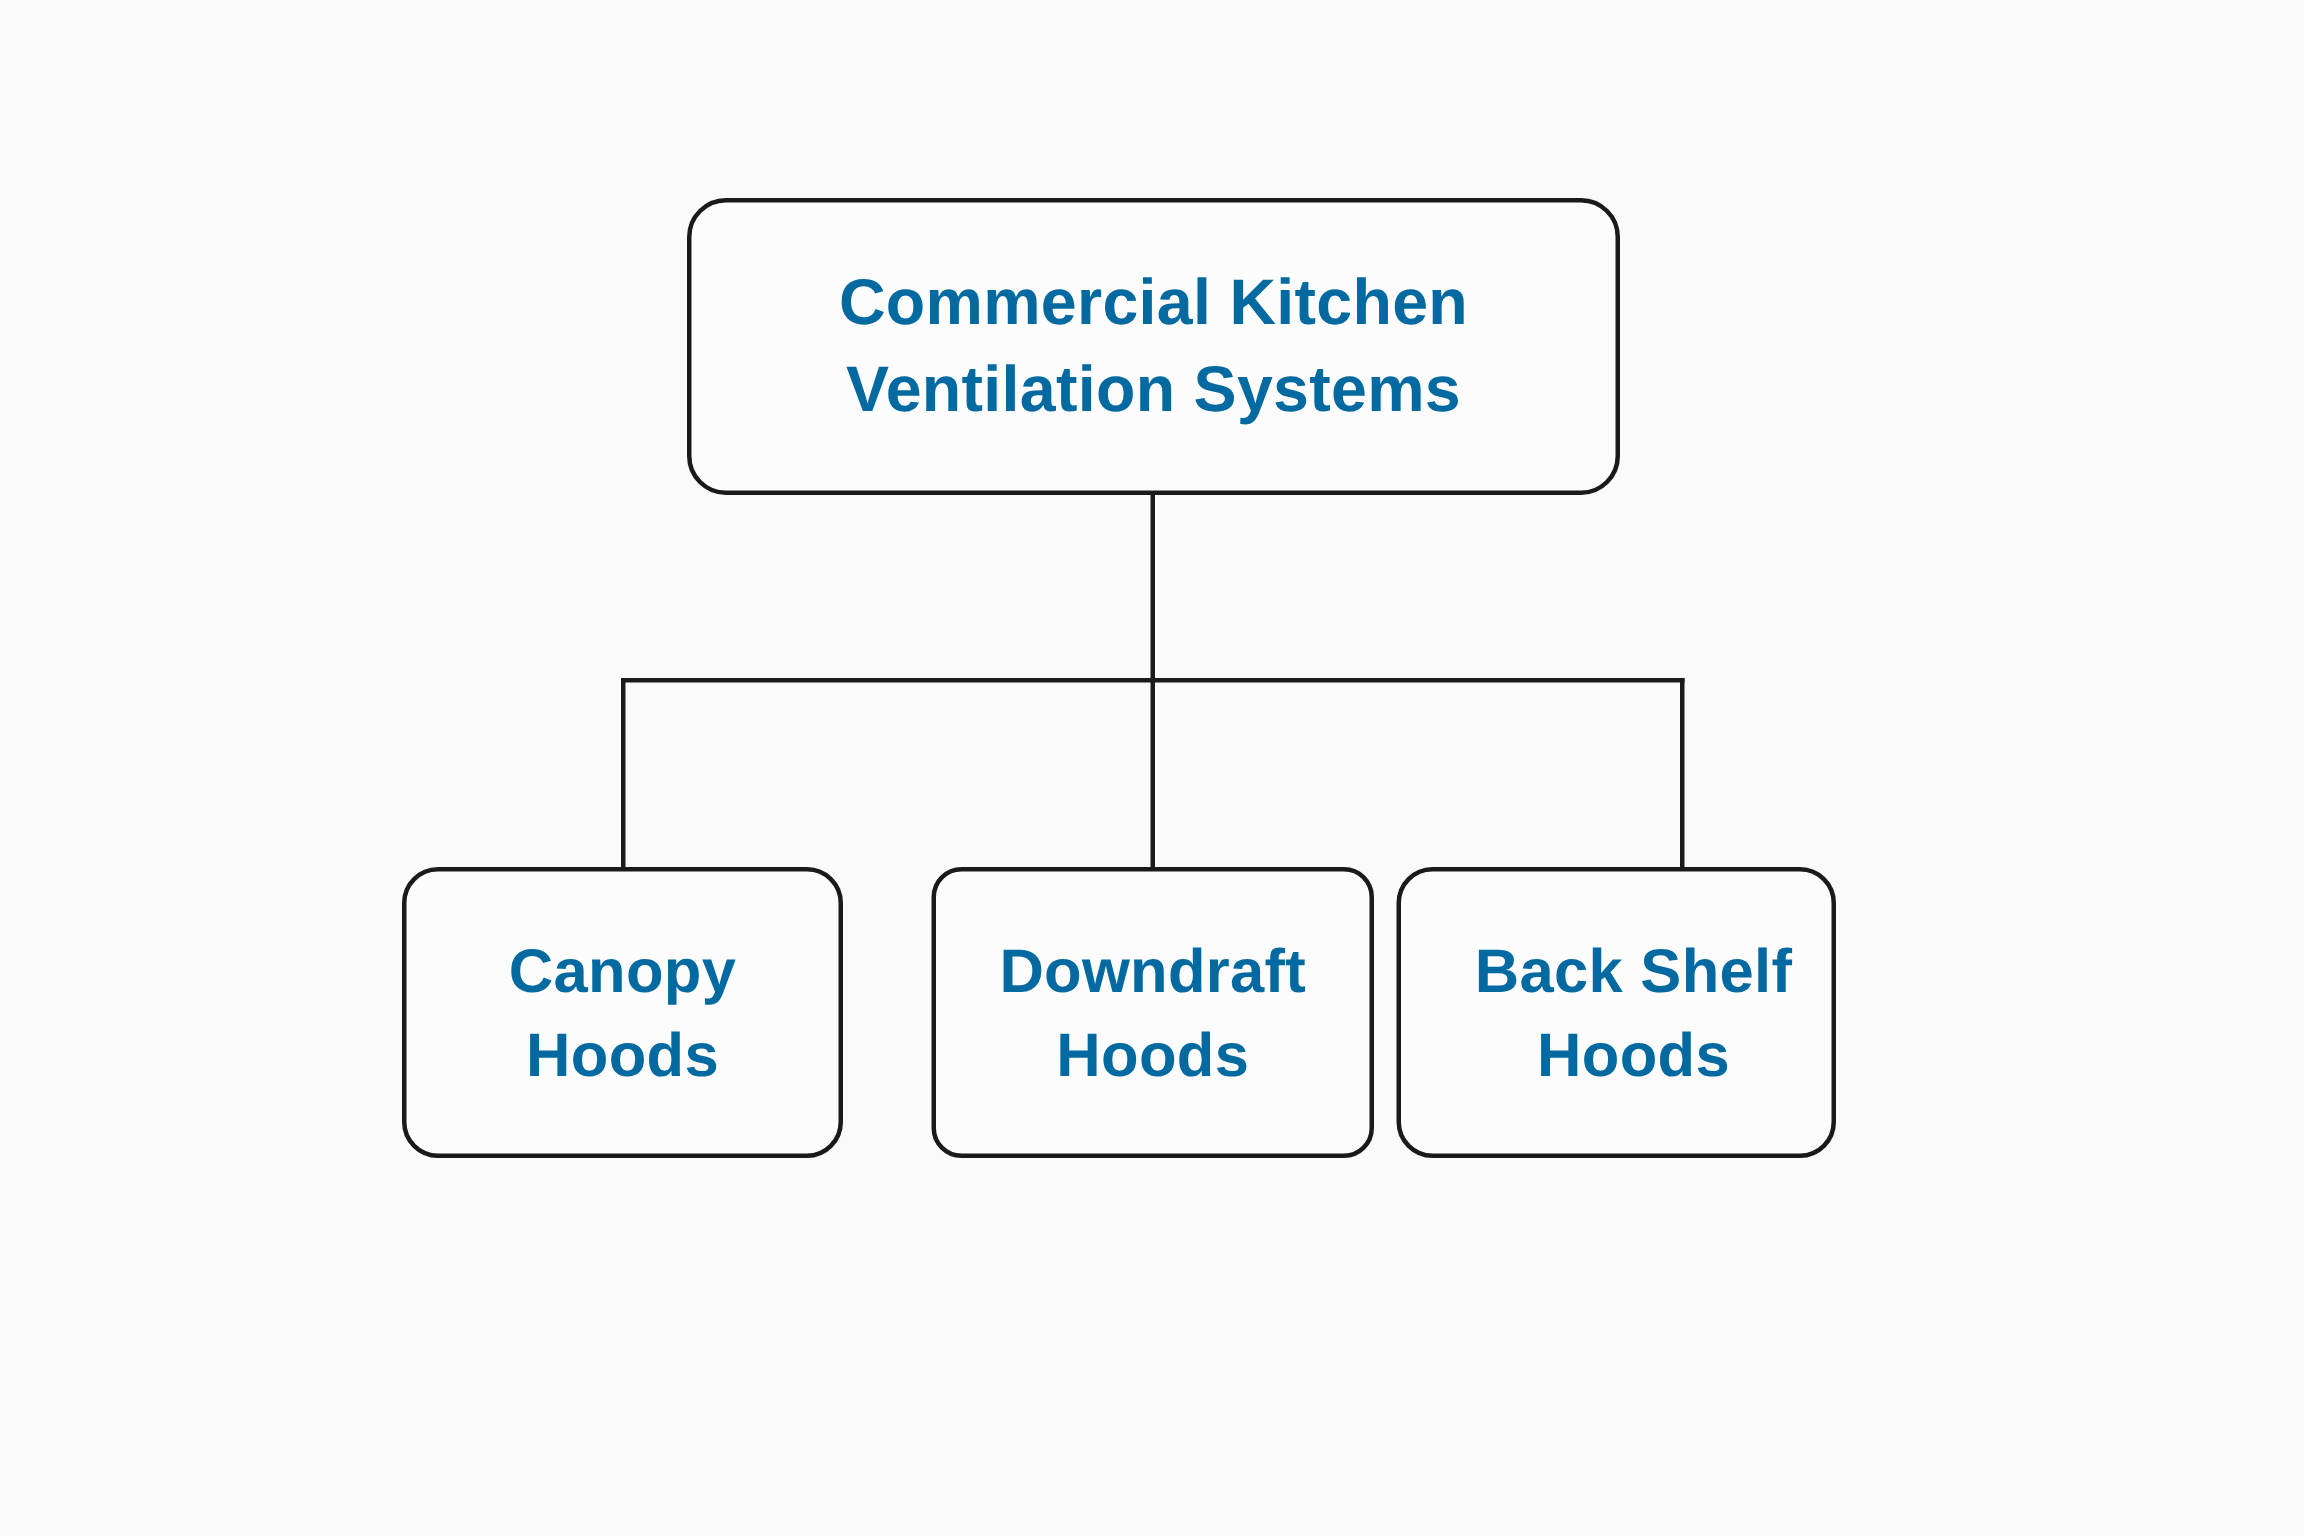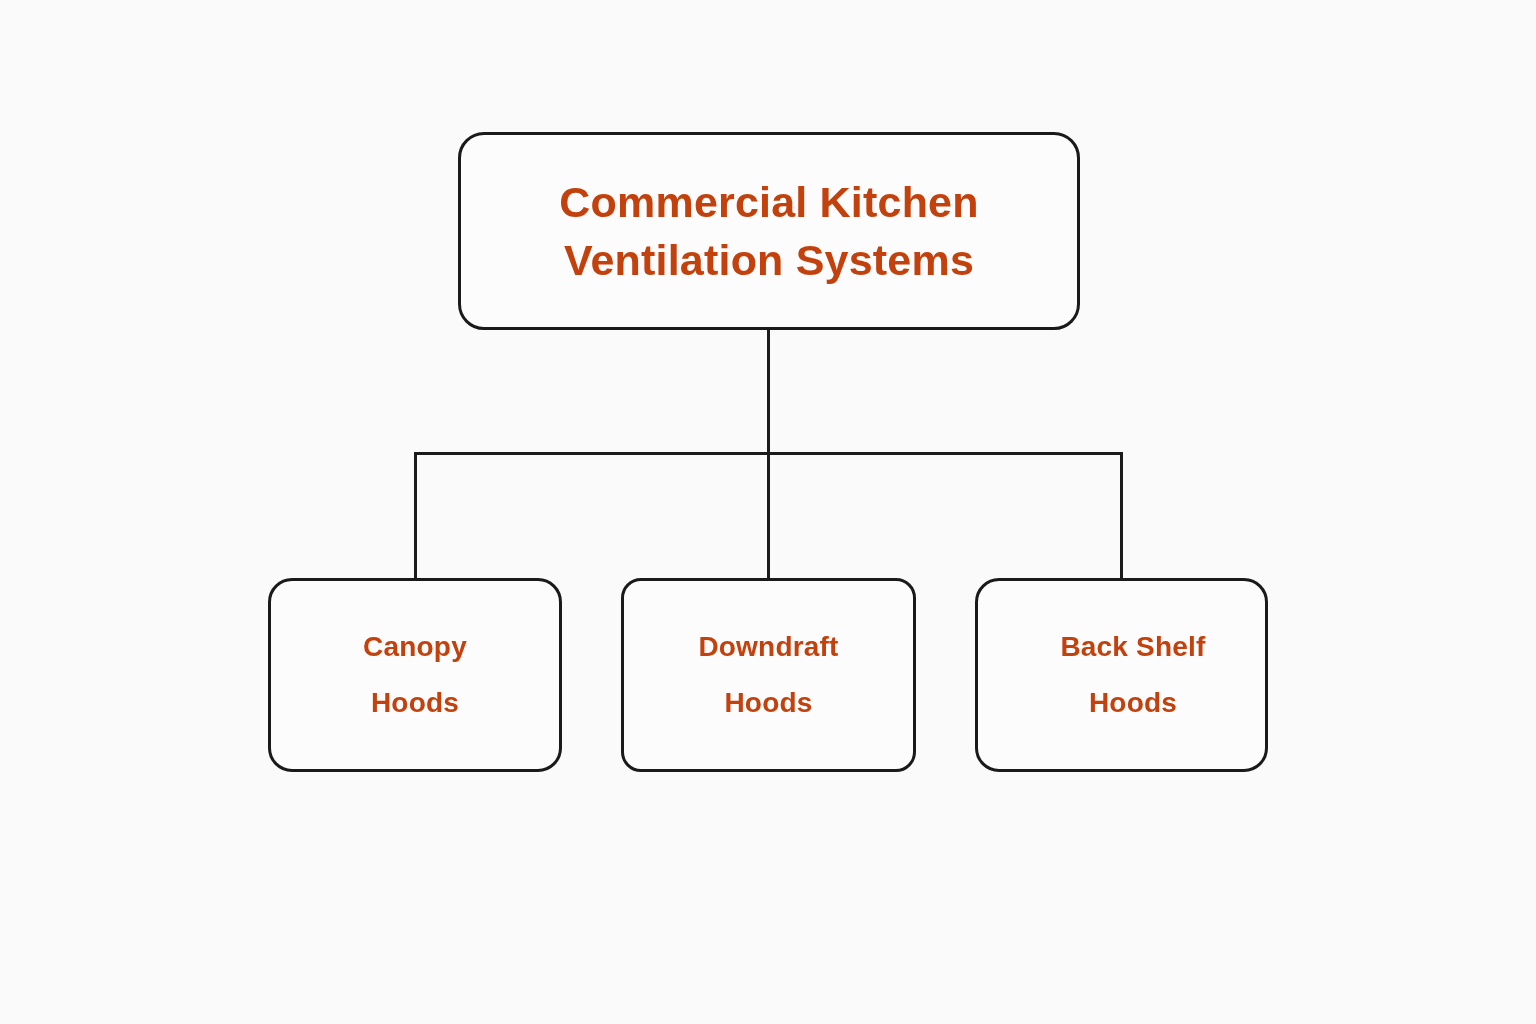--- a/index.html
+++ b/index.html
@@ -20,44 +20,44 @@
   }
   .node {
     position: absolute;
     box-sizing: border-box;
     background: #fcfcfc;
     border: 3px solid #1a1a1a;
     display: flex;
     align-items: center;
     justify-content: center;
     text-align: center;
-    color: #c2410c;
+    color: #0369a1;
     white-space: pre-line;
     font-weight: 600;
     letter-spacing: 0.2px;
   }
   .node-root {
     left: 458px;
     top: 132px;
     width: 622px;
     height: 198px;
     border-radius: 26px;
     font-size: 43px;
     line-height: 58px;
   }
   .node-child {
     top: 578px;
     height: 194px;
     border-radius: 24px;
-    font-size: 28px;
+    font-size: 41px;
     line-height: 56px;
   }
   .node-child-1 { left: 268px; width: 294px; }
   .node-child-2 { left: 621px; width: 295px; border-radius: 20px; }
-  .node-child-3 { left: 975px; width: 293px; padding-left: 23px; }
+  .node-child-3 { left: 931px; width: 293px; padding-left: 23px; }
   .connector {
     position: absolute;
     background: #1b1b1b;
   }
   .conn-root-drop   { left: 767px;  top: 330px; width: 3px;   height: 124px; }
   .conn-rail        { left: 414px;  top: 452px; width: 709px; height: 3px;  }
   .conn-stub-left   { left: 414px;  top: 452px; width: 3px;   height: 126px; }
   .conn-stub-center { left: 767px;  top: 452px; width: 3px;   height: 126px; }
   .conn-stub-right  { left: 1120px; top: 452px; width: 3px;   height: 126px; }
 </style>

